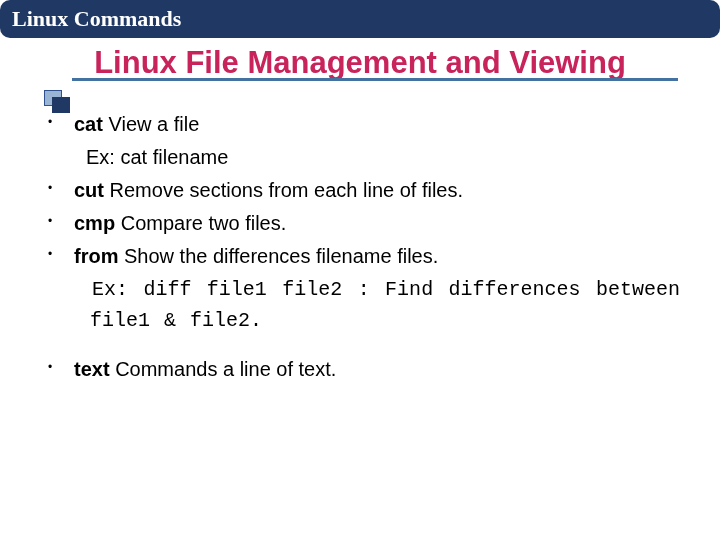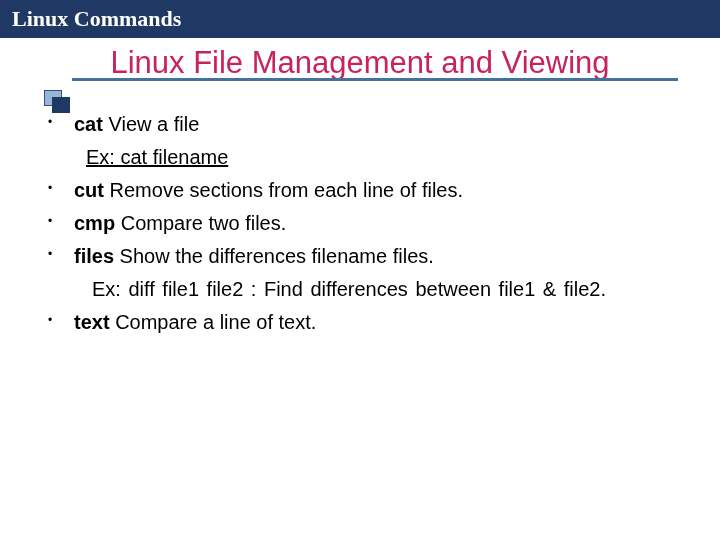--- a/index.html
+++ b/index.html
@@ -12,29 +12,30 @@
     overflow: hidden;
   }
   .header-bar {
     background: #1f3864;
     color: #ffffff;
     font-family: "Times New Roman", serif;
     font-weight: bold;
     font-size: 22px;
     padding: 6px 10px 6px 12px;
     width: 100%;
+    border-radius: 10px;
   }
   .title-area {
     position: relative;
     padding-top: 6px;
     padding-bottom: 8px;
   }
   .title-text {
     color: #c8235b;
-    font-weight: normal;
+    font-weight: bold;
     font-size: 31px;
     text-align: center;
     line-height: 1.25;
     padding: 0 40px;
   }
   .title-underline {
     position: absolute;
     left: 72px;
     right: 42px;
     bottom: 10px;
@@ -90,30 +91,30 @@
   }
   .cmd {
     font-weight: bold;
   }
   .example {
     font-size: 20px;
     line-height: 1.55;
     color: #000000;
     padding-left: 20px;
     margin-bottom: 2px;
-    text-decoration: underline;
   }
   .example-justify {
     font-size: 20px;
     line-height: 1.55;
     color: #000000;
     padding-left: 24px;
-    margin-bottom: 2px;
+    margin-bottom: 18px;
     text-align: justify;
     word-spacing: 2px;
+    font-family: Liberation Mono, monospace;
   }
   .wrap-left {
     padding-left: 2px;
   }
 </style>
 </head>
 <body>
 
 <div class="header-bar">
   <span>Linux Commands</span>
@@ -137,23 +138,23 @@
 
     <li>
       <span class="cmd">cut</span><span> Remove sections from each line of files.</span>
     </li>
 
     <li>
       <span class="cmd">cmp</span><span> Compare two files.</span>
     </li>
 
     <li>
-      <span class="cmd">files</span><span> Show the differences filename files.</span>
+      <span class="cmd">from</span><span> Show the differences filename files.</span>
     </li>
     <div class="example-justify">
       <span class="wrap-left">Ex: diff file1 file2 : Find differences between file1 &amp; file2.</span>
     </div>
 
     <li>
-      <span class="cmd">text</span><span> Compare a line of text.</span>
+      <span class="cmd">text</span><span> Commands a line of text.</span>
     </li>
   </ul>
 </div>
 
 </body></html>

